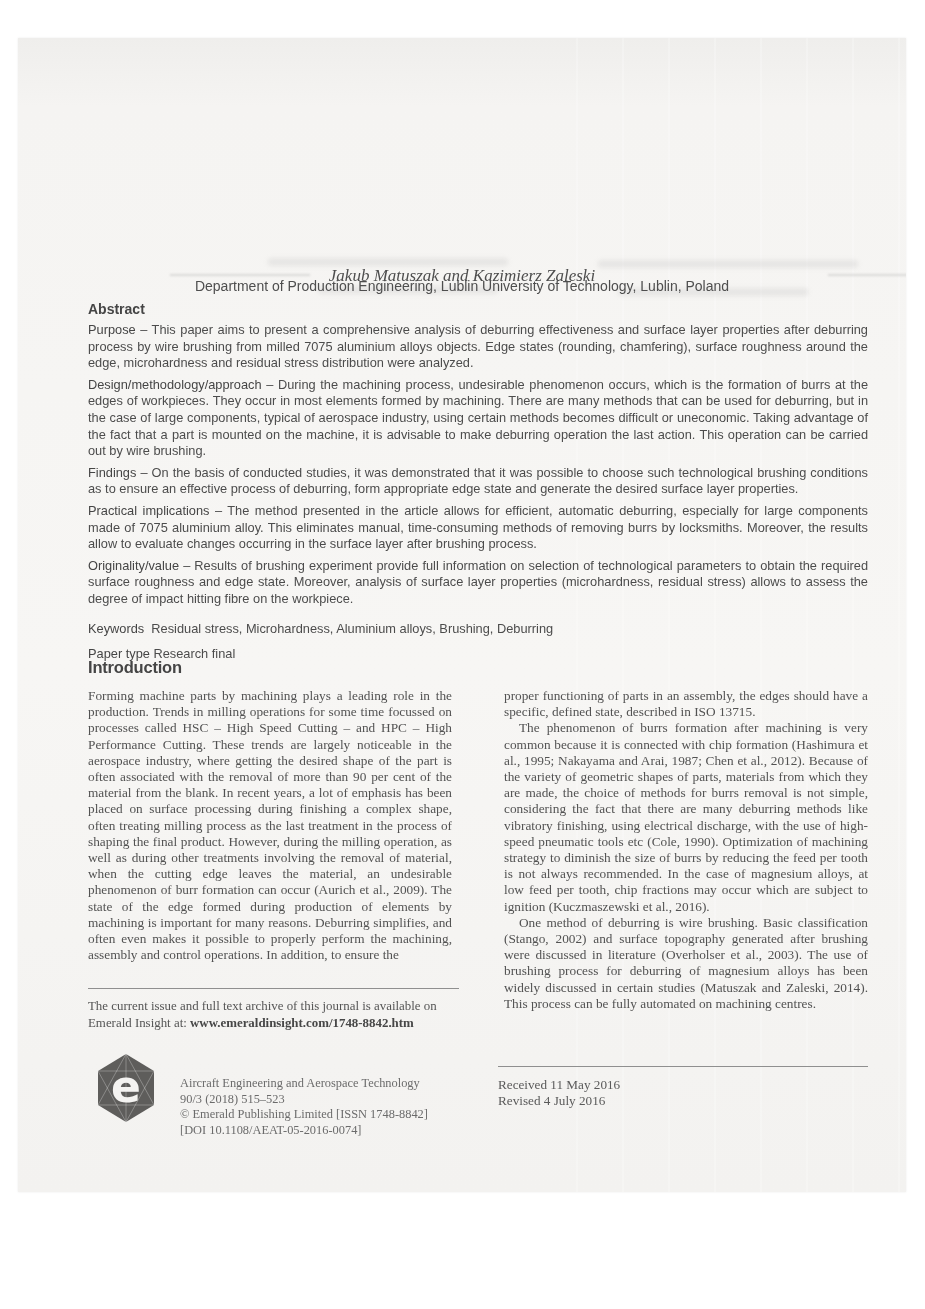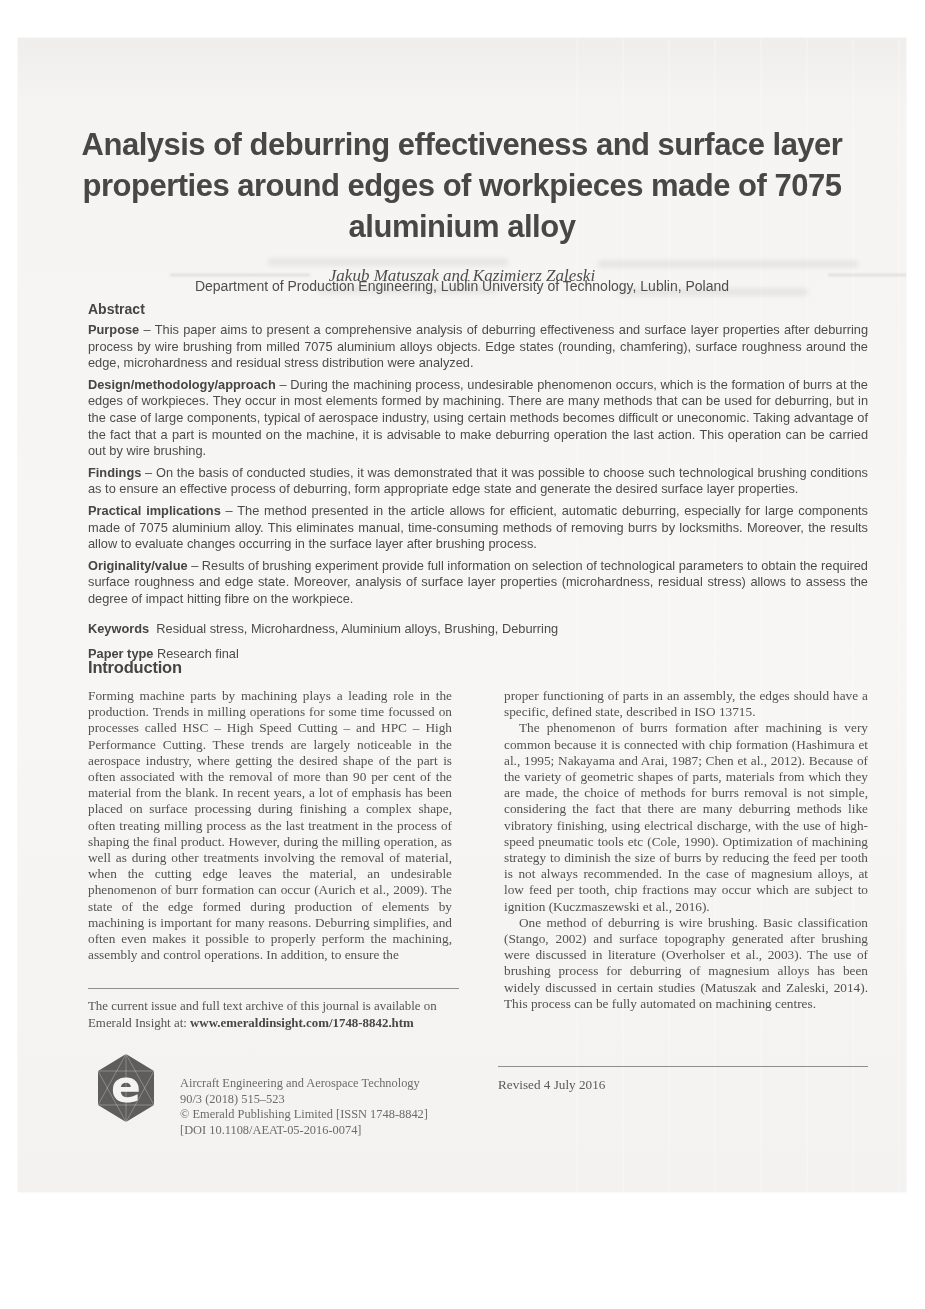--- a/index.html
+++ b/index.html
@@ -33,21 +33,21 @@
   .affiliation{
     position:absolute;left:36px;top:240px;width:816px;text-align:center;
     font-size:14px;color:#4e4e4e;
   }
 
   .abstract{position:absolute;left:70px;top:263px;width:780px;}
   .abstract h2{margin:0 0 5px 0;font-size:14px;color:#454545;}
   .abstract p{
     margin:0 0 5px 0;font-size:12.8px;line-height:16.6px;text-align:justify;color:#4c4c4c;
   }
-  .abstract .lbl{font-weight:bold;color:#454545;}
+  .abstract .lbl{font-weight:normal;color:#454545;}
   .kw-line{margin-top:13px !important;}
   .pt-line{margin-top:9px !important;}
 
   .intro-heading{
     position:absolute;left:70px;top:620px;width:371px;
     font-size:16.5px;font-weight:bold;color:#454545;letter-spacing:-0.2px;
   }
   .columns{
     position:absolute;left:70px;top:650px;width:780px;display:flex;gap:52px;
     font-family:"Liberation Serif", serif;font-size:13.3px;line-height:16.2px;color:#525252;
@@ -82,21 +82,20 @@
 <div class="page">
   <div class="streaks"></div>
 
   <div class="bleed" style="left:152px;top:236px;width:140px;"></div>
   <div class="bleed" style="left:810px;top:236px;width:120px;"></div>
   <div class="bleed-text" style="left:250px;top:220px;width:240px;"></div>
   <div class="bleed-text" style="left:580px;top:222px;width:260px;"></div>
   <div class="bleed-text" style="left:300px;top:248px;width:180px;"></div>
   <div class="bleed-text" style="left:600px;top:250px;width:190px;"></div>
 
-  <div class="title-block">Analysis of deburring effectiveness and surface layer properties around edges of workpieces made of 7075 aluminium alloy</div>
   <div class="authors">Jakub Matuszak and Kazimierz Zaleski</div>
   <div class="affiliation">Department of Production Engineering, Lublin University of Technology, Lublin, Poland</div>
 
   <div class="abstract">
     <h2>Abstract</h2>
     <p><span class="lbl">Purpose</span> <span>– This paper aims to present a comprehensive analysis of deburring effectiveness and surface layer properties after deburring process by wire brushing from milled 7075 aluminium alloys objects. Edge states (rounding, chamfering), surface roughness around the edge, microhardness and residual stress distribution were analyzed.</span></p>
     <p><span class="lbl">Design/methodology/approach</span> <span>– During the machining process, undesirable phenomenon occurs, which is the formation of burrs at the edges of workpieces. They occur in most elements formed by machining. There are many methods that can be used for deburring, but in the case of large components, typical of aerospace industry, using certain methods becomes difficult or uneconomic. Taking advantage of the fact that a part is mounted on the machine, it is advisable to make deburring operation the last action. This operation can be carried out by wire brushing.</span></p>
     <p><span class="lbl">Findings</span> <span>– On the basis of conducted studies, it was demonstrated that it was possible to choose such technological brushing conditions as to ensure an effective process of deburring, form appropriate edge state and generate the desired surface layer properties.</span></p>
     <p><span class="lbl">Practical implications</span> <span>– The method presented in the article allows for efficient, automatic deburring, especially for large components made of 7075 aluminium alloy. This eliminates manual, time-consuming methods of removing burrs by locksmiths. Moreover, the results allow to evaluate changes occurring in the surface layer after brushing process.</span></p>
     <p><span class="lbl">Originality/value</span> <span>– Results of brushing experiment provide full information on selection of technological parameters to obtain the required surface roughness and edge state. Moreover, analysis of surface layer properties (microhardness, residual stress) allows to assess the degree of impact hitting fibre on the workpiece.</span></p>
@@ -133,17 +132,18 @@
       </svg>
     </div>
     <div class="journal-info">
       <div>Aircraft Engineering and Aerospace Technology</div>
       <div>90/3 (2018) 515–523</div>
       <div>© Emerald Publishing Limited [ISSN 1748-8842]</div>
       <div>[DOI 10.1108/AEAT-05-2016-0074]</div>
     </div>
     <div class="history">
       <div class="rule"></div>
+      <div>Received 11 May 2016</div>
       <div>Revised 4 July 2016</div>
     </div>
   </div>
 
 </div>
 
 </body></html>

